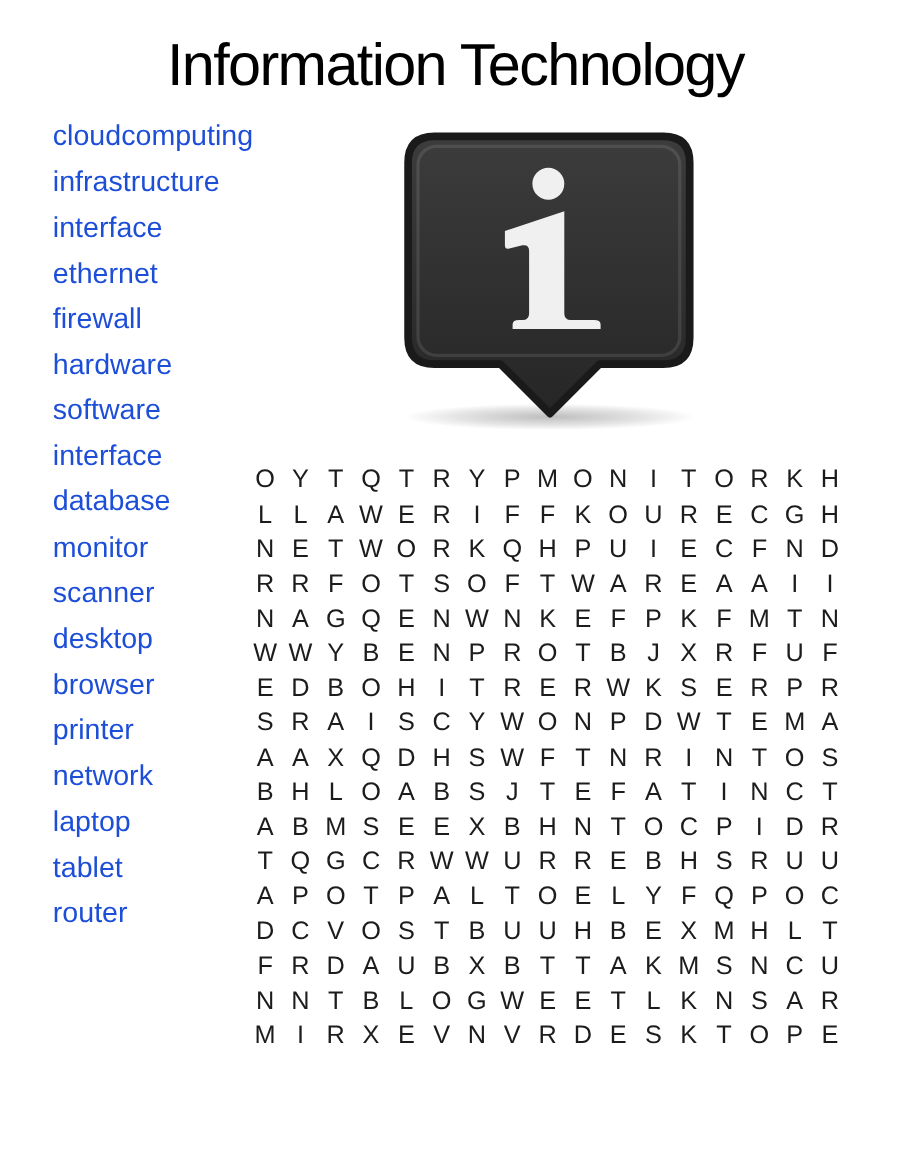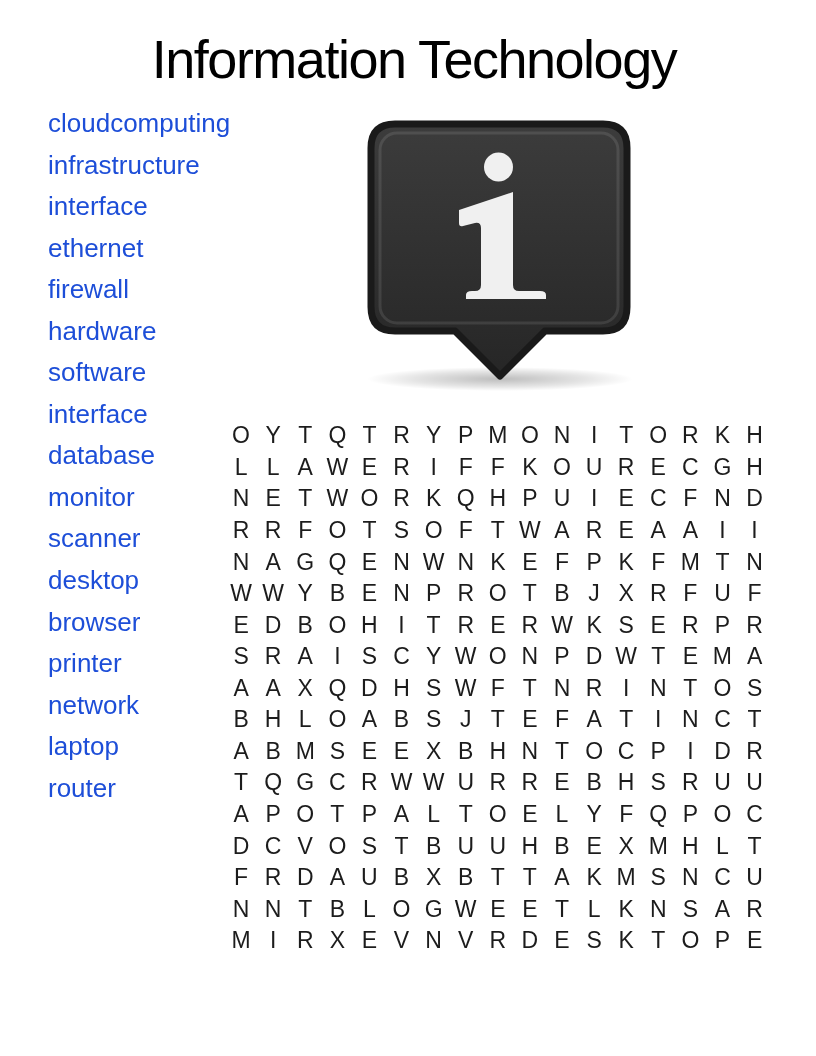--- a/index.html
+++ b/index.html
@@ -39,20 +39,21 @@
     <li>software</li>
     <li>interface</li>
     <li>database</li>
     <li>monitor</li>
     <li>scanner</li>
     <li>desktop</li>
     <li>browser</li>
     <li>printer</li>
     <li>network</li>
     <li>laptop</li>
+    <li>tablet</li>
     <li>router</li>
   </ul>
 
 <svg class="info-icon" width="270" height="278" viewBox="0 0 270 278" aria-hidden="true">
   <defs>
     <linearGradient id="bodyGrad" x1="0" y1="0" x2="0" y2="1">
       <stop offset="0" stop-color="#3c3c3c"></stop>
       <stop offset="1" stop-color="#262626"></stop>
     </linearGradient>
     <radialGradient id="shadowGrad" cx="0.5" cy="0.5" r="0.5">

